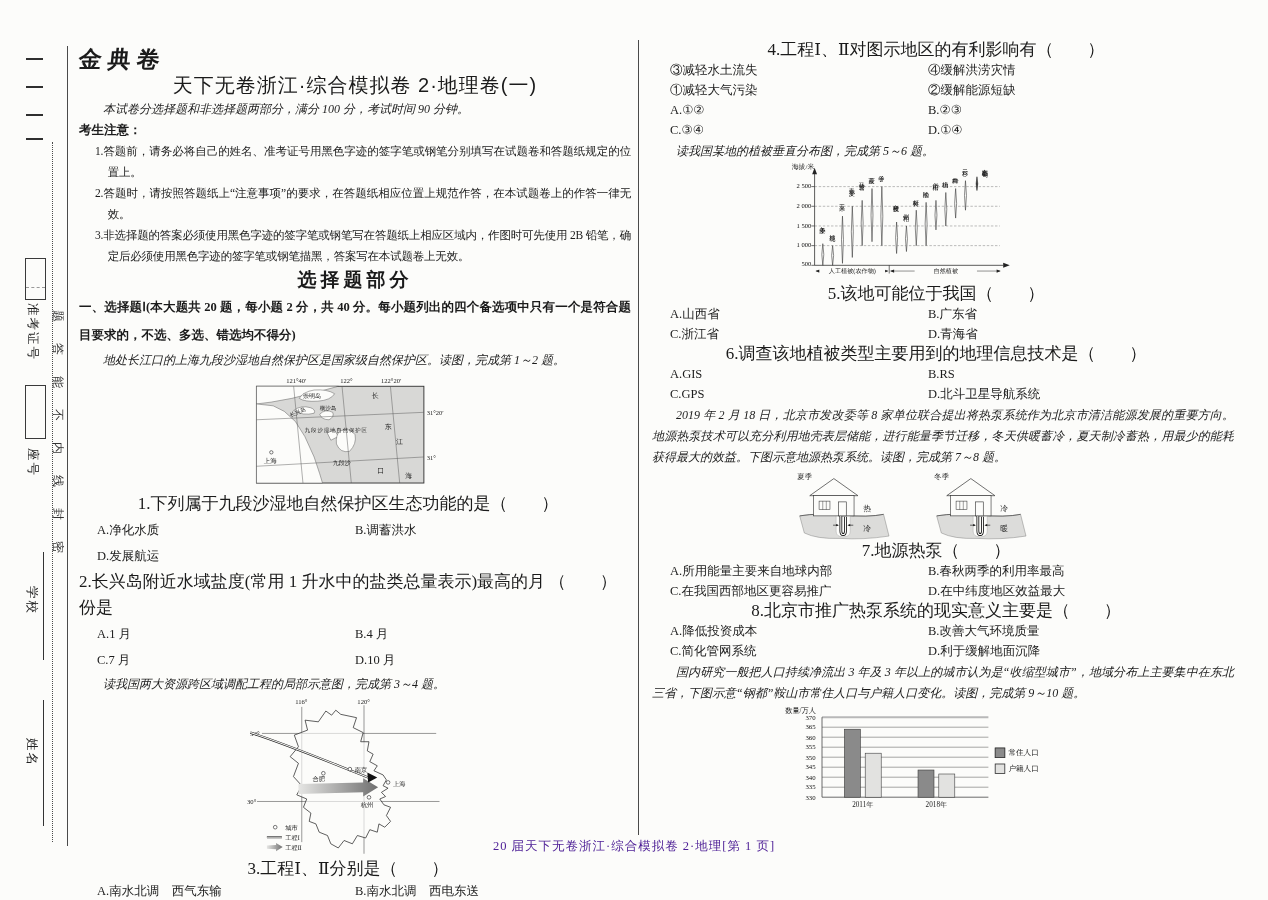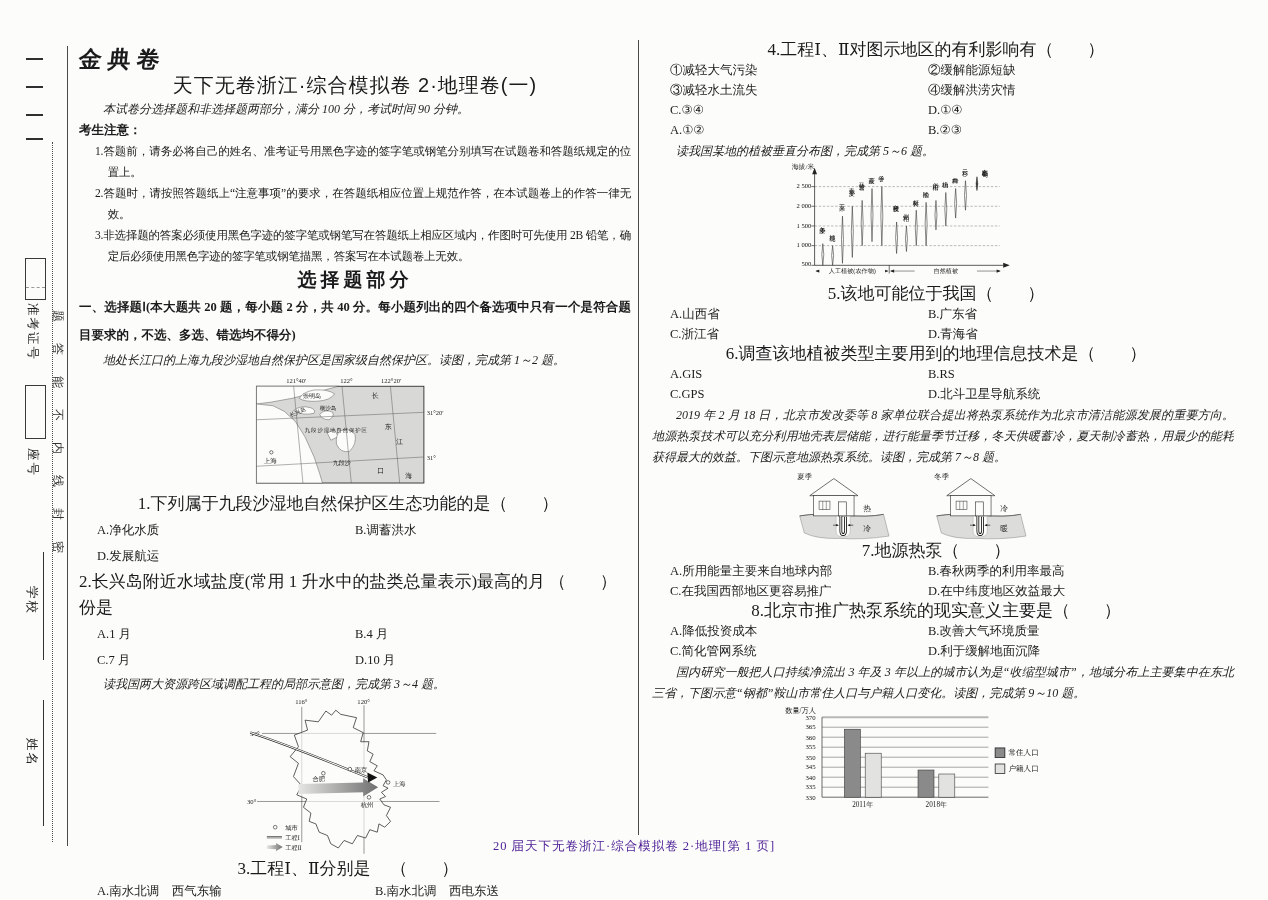--- a/index.html
+++ b/index.html
@@ -24,21 +24,21 @@
   .exam-info{text-indent:2em;font-size:12px;font-style:italic;line-height:21px;}
   .notice-title{font-weight:700;font-size:12.5px;line-height:21px;}
   .notice{font-size:11.5px;letter-spacing:-0.2px;line-height:21px;padding-left:1.1em;text-indent:-1.1em;text-align:justify;margin-left:16px;}
   .section-title{text-align:center;font-size:19px;font-weight:700;line-height:26px;letter-spacing:4px;}
   .rule{font-weight:700;font-size:12.5px;line-height:28px;text-align:justify;font-family:Liberation Serif, serif;}
   .passage{font-size:12px;font-style:italic;line-height:21px;text-indent:2em;text-align:justify;margin-top:1px;}
   .q-stem-row{display:flex;justify-content:center;font-size:17px;}
   .q-opts,.q-items{display:flex;padding-left:18px;font-size:12.5px;}
   .opt-a{width:258px;flex-shrink:0;}
   .col-left .q-stem-row,.col-left .q-opts{line-height:26px;}
-  .col-left .q3 .q-stem-row,.col-left .q3 .q-opts{line-height:22px;gap:20px;}
+  .col-left .q3 .q-stem-row,.col-left .q3 .q-opts{line-height:22px;}
   .col-right .q-stem-row,.col-right .q-opts,.col-right .q-items{line-height:20px;}
   .bracket{padding-right:14px;white-space:nowrap;}
   
   .fig-map1{margin-left:170px;height:118px;margin-top:2px;}
   .fig-map2{margin-left:168px;height:162px;margin-top:1px;}
   svg text{font-family:"Liberation Serif","DejaVu Serif",serif;fill:#1d1d1d;}
   .fig-veg{position:relative;height:122px;margin-left:138px;}
   .fig-veg .inner{position:absolute;left:0;top:0;width:270px;height:148px;transform:scale(0.82);transform-origin:0 0;}
   .sp{position:absolute;writing-mode:vertical-rl;text-orientation:upright;font-size:7.5px;line-height:9px;letter-spacing:1px;color:#111;}
   .vt{position:absolute;width:26px;text-align:right;font-size:8px;color:#111;}
@@ -226,34 +226,34 @@
   </div>
 
   <div class="col-right">
 
     <div class="q">
       <div class="q-stem-row">
         <span><span>4.</span><span>工程Ⅰ、Ⅱ对图示地区的有利影响有</span></span>
         <span class="bracket">（　　）</span>
       </div>
       <div class="q-items">
+        <span class="opt-a">③减轻水土流失</span>
+        <span>④缓解洪涝灾情</span>
+      </div>
+      <div class="q-items">
         <span class="opt-a">①减轻大气污染</span>
         <span>②缓解能源短缺</span>
       </div>
-      <div class="q-items">
-        <span class="opt-a">③减轻水土流失</span>
-        <span>④缓解洪涝灾情</span>
+      <div class="q-opts">
+        <span class="opt-a">A.①②</span>
+        <span>B.②③</span>
       </div>
       <div class="q-opts">
         <span class="opt-a">C.③④</span>
         <span>D.①④</span>
-      </div>
-      <div class="q-opts">
-        <span class="opt-a">A.①②</span>
-        <span>B.②③</span>
       </div>
     </div>
 
     <div class="passage">读我国某地的植被垂直分布图，完成第 5～6 题。</div>
 
     <div class="fig-veg">
       <div class="inner">
         <svg width="270" height="148" viewBox="0 0 270 148">
           <line x1="30" y1="14" x2="30" y2="126" stroke="#222" stroke-width="0.9"></line>
           <polygon points="27,15 30,7 33,15" fill="#222"></polygon>

